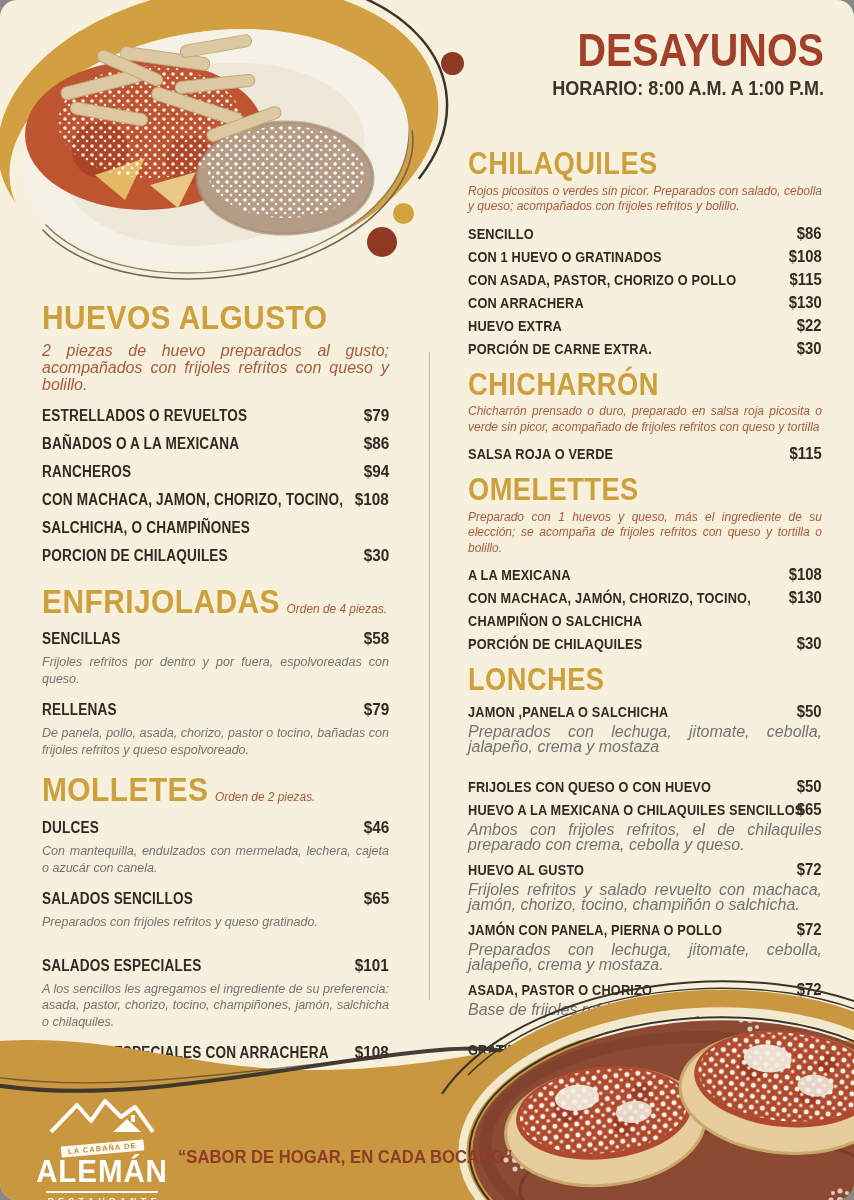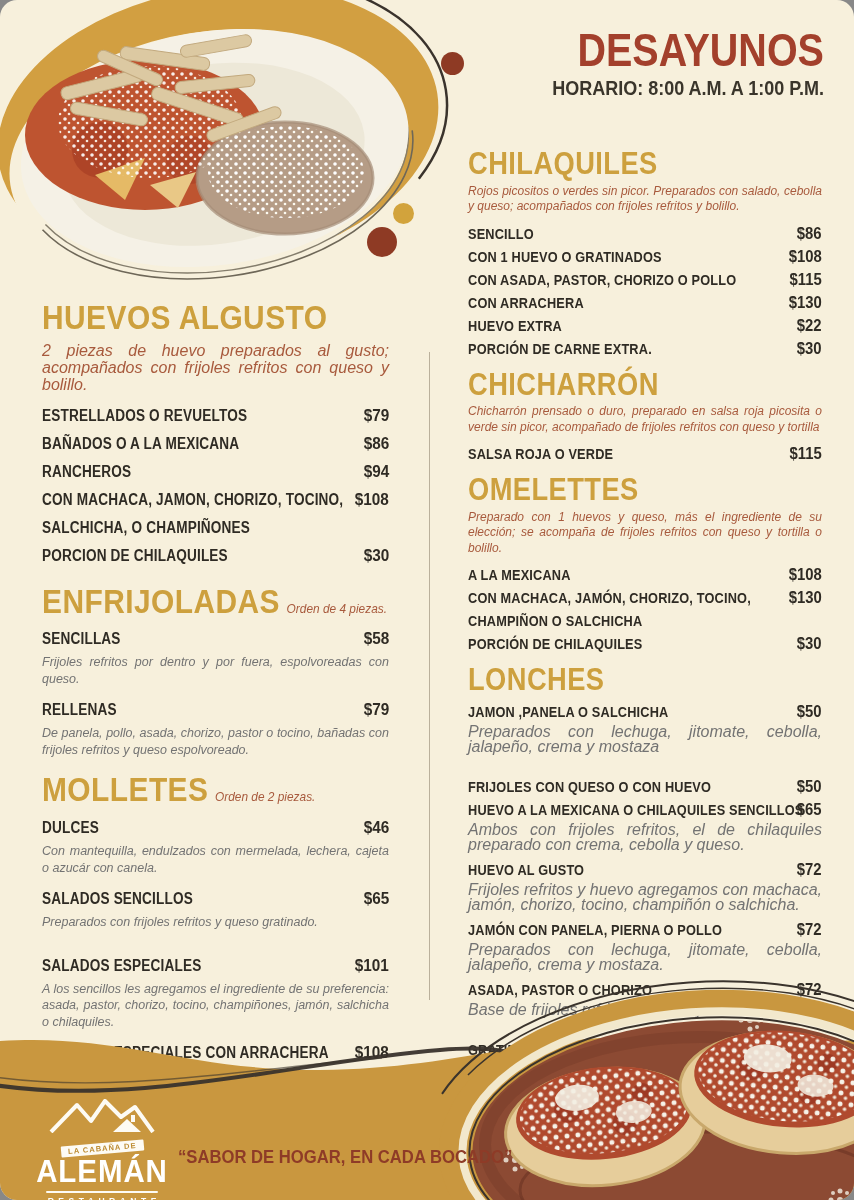--- a/index.html
+++ b/index.html
@@ -203,21 +203,21 @@
         <div class="item-row"><span class="item-main"><span class="item-name">PORCIÓN DE CHILAQUILES</span></span><span class="item-price">$30</span></div>
       </section>
       <section class="menu-section">
         <div class="section-head"><span class="head-inner"><span class="section-title">LONCHES</span></span></div>
         <div class="item-row"><span class="item-main"><span class="item-name">JAMON ,PANELA O SALCHICHA</span></span><span class="item-price">$50</span></div>
         <p class="item-desc">Preparados con lechuga, jitomate, cebolla, jalapeño, crema y mostaza</p>
         <div class="item-row gap"><span class="item-main"><span class="item-name">FRIJOLES CON QUESO O CON HUEVO</span></span><span class="item-price">$50</span></div>
         <div class="item-row"><span class="item-main"><span class="item-name">HUEVO A LA MEXICANA O CHILAQUILES SENCILLOS</span></span><span class="item-price">$65</span></div>
         <p class="item-desc">Ambos con frijoles refritos, el de chilaquiles preparado con crema, cebolla y queso.</p>
         <div class="item-row"><span class="item-main"><span class="item-name">HUEVO AL GUSTO</span></span><span class="item-price">$72</span></div>
-        <p class="item-desc">Frijoles refritos y huevo agregamos con machaca, jamón, chorizo, tocino, champiñón o salchicha.</p>
+        <p class="item-desc">Frijoles refritos y salado revuelto con machaca, jamón, chorizo, tocino, champiñón o salchicha.</p>
         <div class="item-row"><span class="item-main"><span class="item-name">JAMÓN CON PANELA, PIERNA O POLLO</span></span><span class="item-price">$72</span></div>
         <p class="item-desc">Preparados con lechuga, jitomate, cebolla, jalapeño, crema y mostaza.</p>
         <div class="item-row"><span class="item-main"><span class="item-name">ASADA, PASTOR O CHORIZO</span></span><span class="item-price">$72</span></div>
         <p class="item-desc">Base de frijoles refritos, cilantro y cebolla.</p>
         <div class="item-row gap"><span class="item-main"><span class="item-name">GRATINADO+</span></span><span class="item-price">$22</span></div>
       </section>
     </div>
 
   <svg class="art" style="left:0;top:1015px;z-index:3;" width="854" height="185" viewBox="0 0 854 185">
     <path d="M0,26 C120,18 190,56 320,55 C445,54 520,24 640,21 C740,19 812,29 854,25 L854,185 L0,185 Z" fill="#C9973F"></path>

